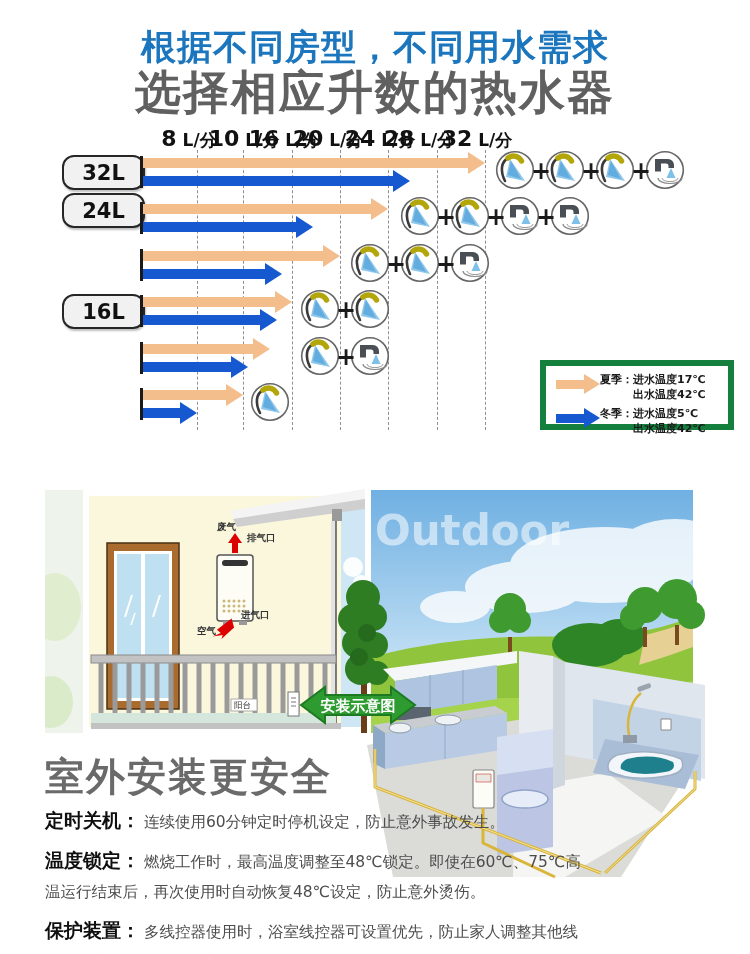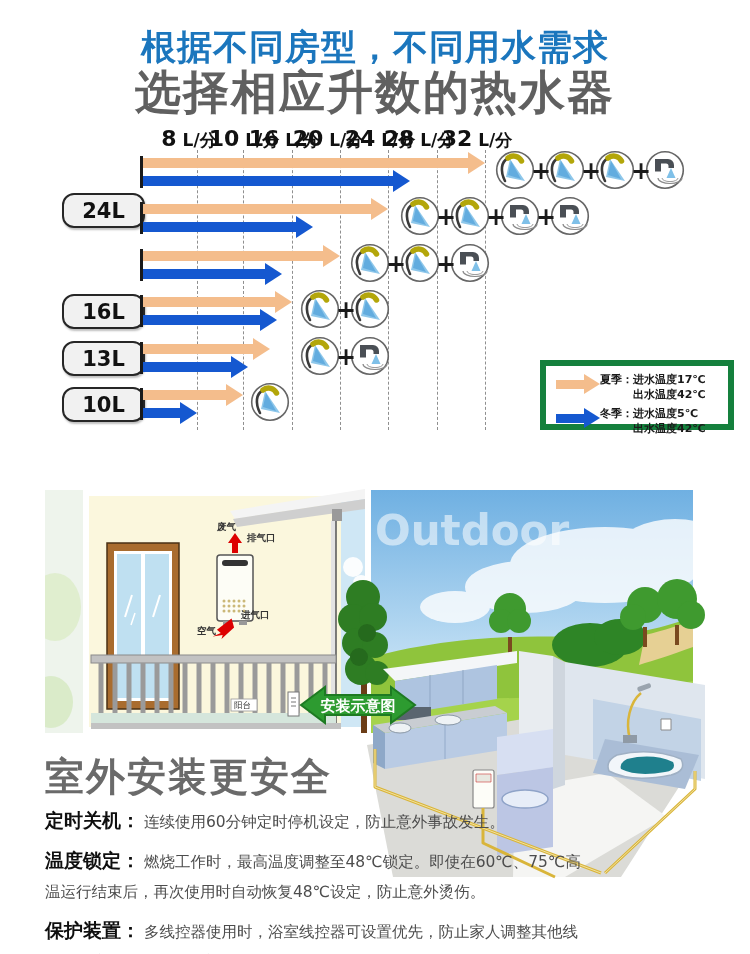--- a/index.html
+++ b/index.html
@@ -60,20 +60,21 @@
     <div class="tick-label" style="left: 284px;"><span class="num">16</span><span class="unit"> L/分</span></div>
     <div class="gridline" style="left: 292px;"></div>
     <div class="tick-label" style="left: 328px;"><span class="num">20</span><span class="unit"> L/分</span></div>
     <div class="gridline" style="left: 340px;"></div>
     <div class="tick-label" style="left: 380px;"><span class="num">24</span><span class="unit"> L/分</span></div>
     <div class="gridline" style="left: 388px;"></div>
     <div class="tick-label" style="left: 419px;"><span class="num">28</span><span class="unit"> L/分</span></div>
     <div class="gridline" style="left: 437px;"></div>
     <div class="tick-label" style="left: 477px;"><span class="num">32</span><span class="unit"> L/分</span></div>
     <div class="gridline" style="left: 485px;"></div>
+    <div class="pill" style="top: 155px;">32L</div>
     <div class="start-tick" style="top: 156px;"></div>
     <div class="bar-body" style="left: 143px; top: 158px; width: 326px; background: rgb(244, 189, 140);"></div>
     <div class="bar-head" style="left: 468px; top: 152px; border-left: 17px solid rgb(244, 189, 140);"></div>
     <div class="bar-body" style="left: 143px; top: 176px; width: 251px; background: rgb(21, 88, 208);"></div>
     <div class="bar-head" style="left: 393px; top: 170px; border-left: 17px solid rgb(21, 88, 208);"></div>
     <div class="row-icon" style="left: 495px; top: 150px;"><svg viewBox="0 0 40 40" width="40" height="40">
         <circle cx="20" cy="20" r="18.3" fill="#fff" stroke="#666" stroke-width="1.6"></circle>
         <polygon points="15,9 30,31 11,27" fill="#8ec7ea"></polygon>
         <polygon points="16,11 26,29 13,25" fill="#5aa7dd" opacity=".85"></polygon>
         <path d="M10 31 C5 21 6 12 13 8" fill="none" stroke="#3a3a3a" stroke-width="2.6" stroke-linecap="round"></path>
@@ -182,42 +183,40 @@
         <path d="M13 8 C18 4.5 24 6 26.5 11" fill="none" stroke="#b3a60a" stroke-width="5.5" stroke-linecap="round"></path>
       </svg></div>
     <div class="row-icon" style="left: 350px; top: 289px;"><svg viewBox="0 0 40 40" width="40" height="40">
         <circle cx="20" cy="20" r="18.3" fill="#fff" stroke="#666" stroke-width="1.6"></circle>
         <polygon points="15,9 30,31 11,27" fill="#8ec7ea"></polygon>
         <polygon points="16,11 26,29 13,25" fill="#5aa7dd" opacity=".85"></polygon>
         <path d="M10 31 C5 21 6 12 13 8" fill="none" stroke="#3a3a3a" stroke-width="2.6" stroke-linecap="round"></path>
         <path d="M13 8 C18 4.5 24 6 26.5 11" fill="none" stroke="#b3a60a" stroke-width="5.5" stroke-linecap="round"></path>
       </svg></div>
     <div class="plus" style="left: 336px; top: 296px;">+</div>
-    <div class="pill" style="top: 341px;">13L</div>
     <div class="start-tick" style="top: 342px;"></div>
     <div class="bar-body" style="left: 143px; top: 344px; width: 111px; background: rgb(244, 189, 140);"></div>
     <div class="bar-head" style="left: 253px; top: 338px; border-left: 17px solid rgb(244, 189, 140);"></div>
     <div class="bar-body" style="left: 143px; top: 362px; width: 89px; background: rgb(21, 88, 208);"></div>
     <div class="bar-head" style="left: 231px; top: 356px; border-left: 17px solid rgb(21, 88, 208);"></div>
     <div class="row-icon" style="left: 300px; top: 336px;"><svg viewBox="0 0 40 40" width="40" height="40">
         <circle cx="20" cy="20" r="18.3" fill="#fff" stroke="#666" stroke-width="1.6"></circle>
         <polygon points="15,9 30,31 11,27" fill="#8ec7ea"></polygon>
         <polygon points="16,11 26,29 13,25" fill="#5aa7dd" opacity=".85"></polygon>
         <path d="M10 31 C5 21 6 12 13 8" fill="none" stroke="#3a3a3a" stroke-width="2.6" stroke-linecap="round"></path>
         <path d="M13 8 C18 4.5 24 6 26.5 11" fill="none" stroke="#b3a60a" stroke-width="5.5" stroke-linecap="round"></path>
       </svg></div>
     <div class="row-icon" style="left: 350px; top: 336px;"><svg viewBox="0 0 40 40" width="40" height="40">
         <circle cx="20" cy="20" r="18.3" fill="#fff" stroke="#666" stroke-width="1.6"></circle>
         <path d="M10 9 h13 a6 6 0 0 1 6 6 v3 h-5.5 v-2 a2.5 2.5 0 0 0 -2.5 -2.5 h-5 v8 h-6 Z" fill="#4a4f55"></path>
         <polygon points="26,18 30.5,28 21.5,28" fill="#7fc0e8"></polygon>
         <path d="M13 28 a12 5.5 0 1 0 24 0" fill="none" stroke="#8a8a8a" stroke-width="1.2"></path>
         <path d="M17 28 a8 3.6 0 1 0 16 0" fill="none" stroke="#9a9a9a" stroke-width="1"></path>
       </svg></div>
     <div class="plus" style="left: 336px; top: 343px;">+</div>
-    <div class="pill" style="top: 387px;">10L</div>
     <div class="start-tick" style="top: 388px;"></div>
     <div class="bar-body" style="left: 143px; top: 390px; width: 84px; background: rgb(244, 189, 140);"></div>
     <div class="bar-head" style="left: 226px; top: 384px; border-left: 17px solid rgb(244, 189, 140);"></div>
     <div class="bar-body" style="left: 143px; top: 408px; width: 38px; background: rgb(21, 88, 208);"></div>
     <div class="bar-head" style="left: 180px; top: 402px; border-left: 17px solid rgb(21, 88, 208);"></div>
     <div class="row-icon" style="left: 250px; top: 382px;"><svg viewBox="0 0 40 40" width="40" height="40">
         <circle cx="20" cy="20" r="18.3" fill="#fff" stroke="#666" stroke-width="1.6"></circle>
         <polygon points="15,9 30,31 11,27" fill="#8ec7ea"></polygon>
         <polygon points="16,11 26,29 13,25" fill="#5aa7dd" opacity=".85"></polygon>
         <path d="M10 31 C5 21 6 12 13 8" fill="none" stroke="#3a3a3a" stroke-width="2.6" stroke-linecap="round"></path>

